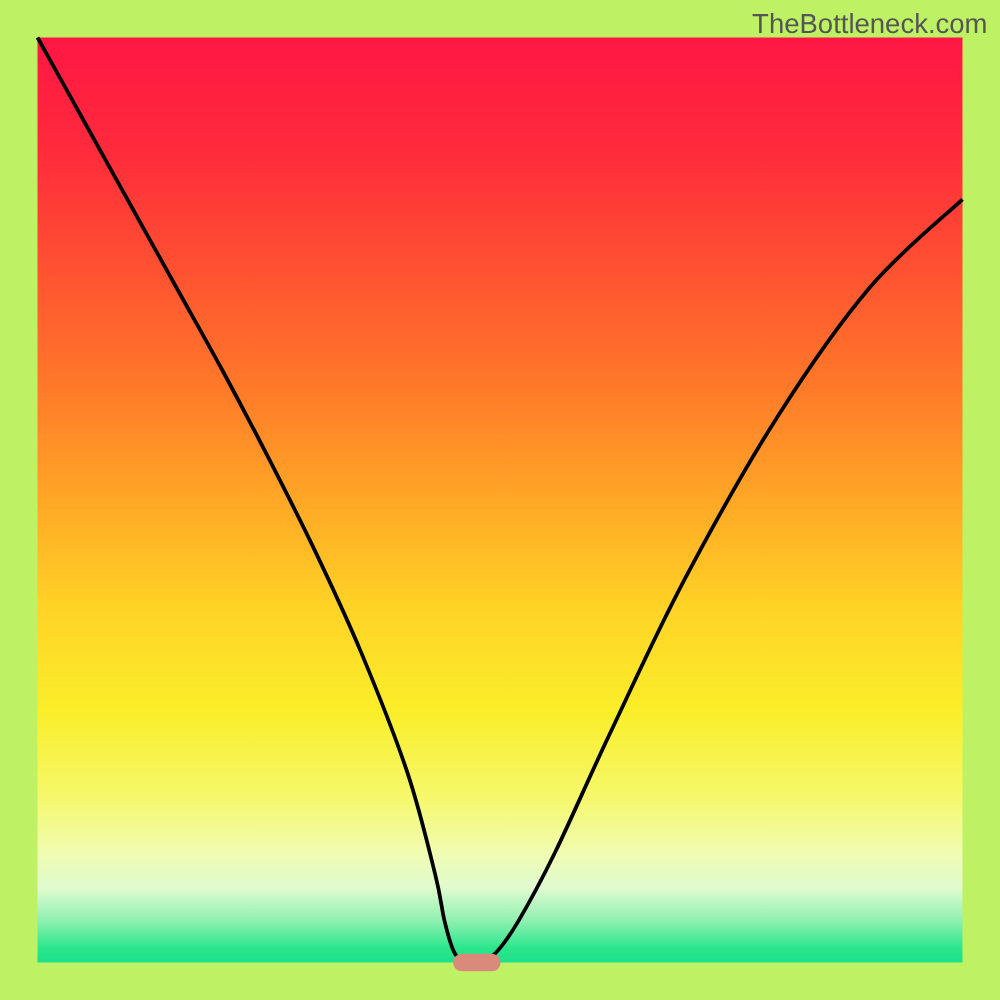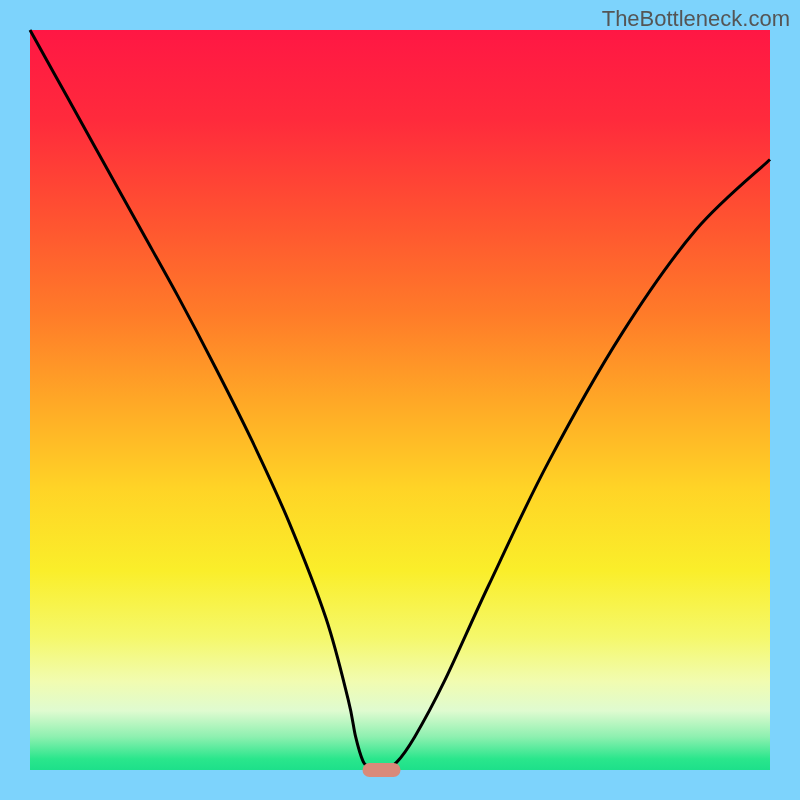--- a/index.html
+++ b/index.html
@@ -8,21 +8,21 @@
     width: 800px;
     height: 800px;
     overflow: hidden;
     background: #000;
     font-family: Arial, Helvetica, sans-serif;
   }
   .frame {
     position: relative;
     width: 800px;
     height: 800px;
-    background: #7dd3fc;
+    background: #bef264;
   }
   .watermark {
     position: absolute;
     top: 6px;
     right: 10px;
     color: #555;
     font-size: 22px;
     font-weight: 500;
     z-index: 3;
   }

